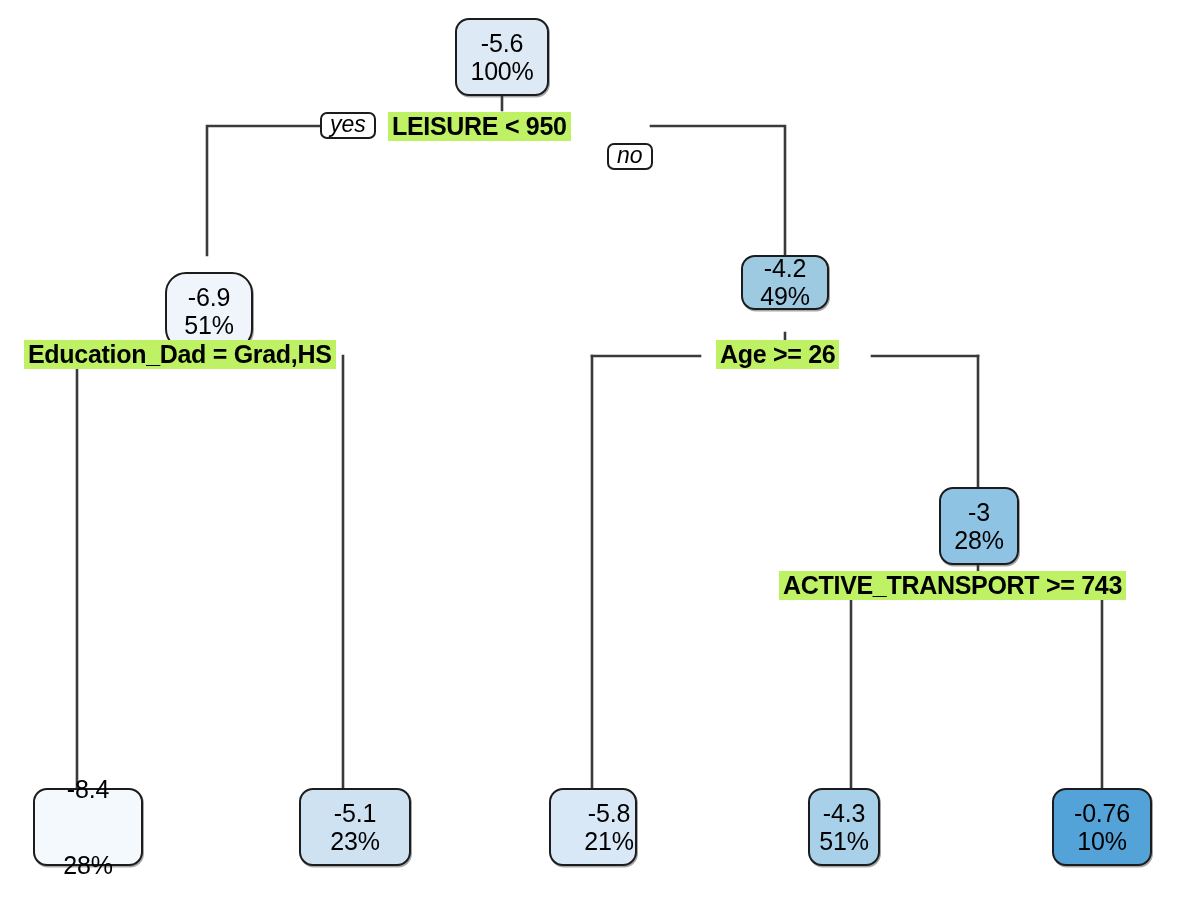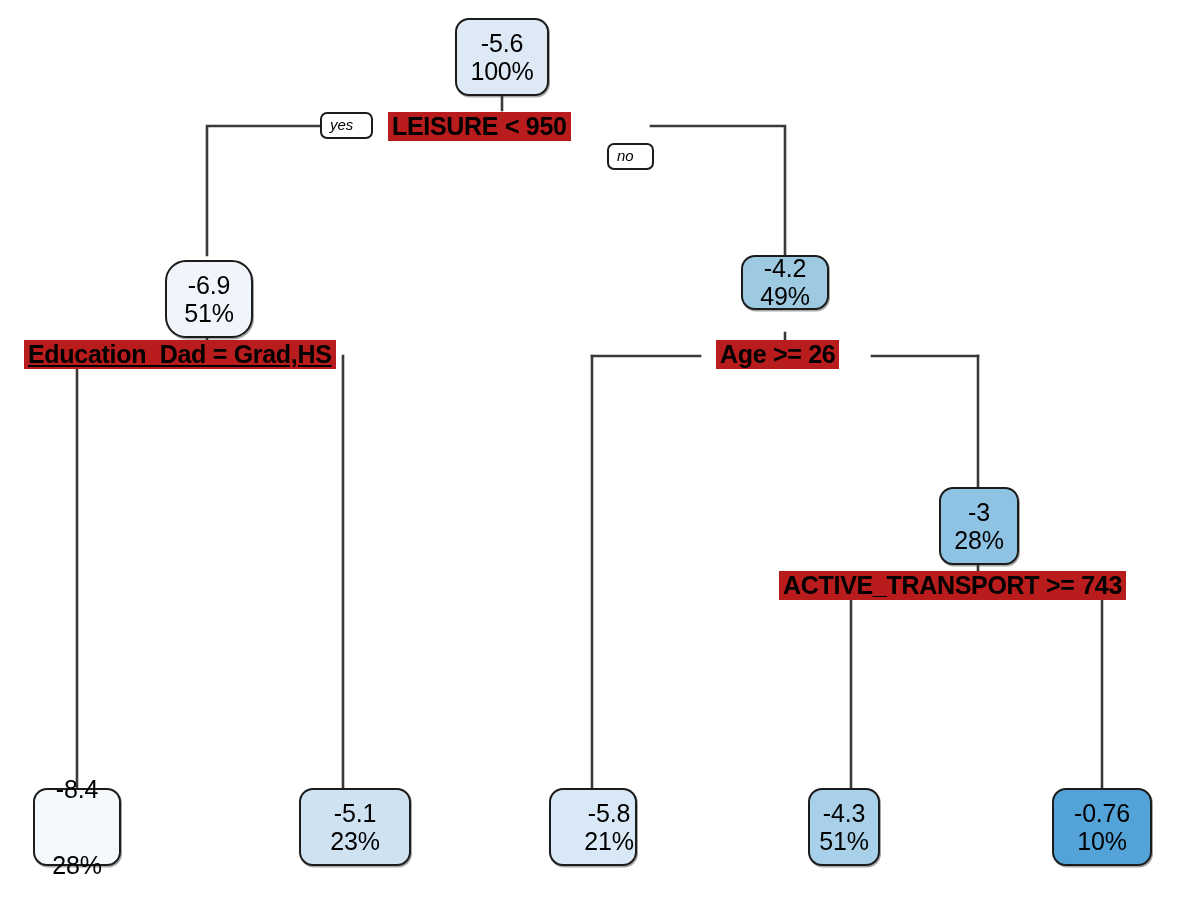--- a/index.html
+++ b/index.html
@@ -47,37 +47,37 @@
   .node .pct { display: block; margin-top: 3px; }
 
   .split-label {
     position: absolute;
     font-family: "Liberation Sans", sans-serif;
     font-weight: bold;
     font-size: 25px;
     color: #000000;
     white-space: nowrap;
     letter-spacing: -0.3px;
-    background: #b91c1c;
+    background: #bef264;
     padding: 0 4px;
   }
   .yesno {
     position: absolute;
     box-sizing: border-box;
     border: 2px solid #1c1c1c;
     border-radius: 7px;
     background: #ffffff;
     font-family: "Liberation Sans", sans-serif;
     font-style: italic;
-    font-size: 15px;
+    font-size: 23px;
     color: #000000;
     display: flex;
     align-items: center;
     justify-content: center;
-    padding: 1px 18px 3px 8px;
+    padding: 1px 8px 3px 8px;
     line-height: 1;
   }
 </style>
 </head>
 <body>
 
 <div id="tree-canvas">
 
   <svg id="edge-layer" viewBox="0 0 1200 901" xmlns="http://www.w3.org/2000/svg">
     <g fill="none" stroke="#3a3a3a" stroke-width="2.6" stroke-linecap="square" stroke-linejoin="miter">
@@ -106,31 +106,31 @@
       <path d="M 851,588 L 851,788"></path>
       <path d="M 1102,588 L 1102,788"></path>
     </g>
   </svg>
 
   <div class="node" style="left:455px; top:18px; width:94px; height:78px; background:#dde9f4;">
     <span class="val">-5.6</span>
     <span class="pct">100%</span>
   </div>
 
-  <div class="node" style="left:165px; top:260px; width:88px; height:78px; background:#eff5fb;border-radius:21px;">
+  <div class="node" style="left:165px; top:272px; width:88px; height:78px; background:#eff5fb;border-radius:21px;">
     <span class="val">-6.9</span>
     <span class="pct">51%</span>
   </div>
 
   <div class="node" style="left:741px; top:255px; width:88px; height:55px; background:#9ecae1;">
     <span class="val">-4.2</span>
     <span class="pct">49%</span>
   </div>
 
-  <div class="node" style="left:33px; top:788px; width:88px; height:78px; background:#f4f9fd;gap:48px;">
+  <div class="node" style="left:33px; top:788px; width:110px; height:78px; background:#f4f9fd;gap:48px;">
     <span class="val">-8.4</span>
     <span class="pct">28%</span>
   </div>
 
   <div class="node" style="left:299px; top:788px; width:112px; height:78px; background:#cfe2f2;">
     <span class="val">-5.1</span>
     <span class="pct">23%</span>
   </div>
 
   <div class="node" style="left:549px; top:788px; width:88px; height:78px; background:#d9e8f6;padding-left:32px;">
@@ -158,21 +158,21 @@
   </div>
 
   <div class="yesno" style="left:320px; top:112px; height:27px;">
     <span>yes</span>
   </div>
 
   <div class="yesno" style="left:607px; top:112px; height:27px;margin-top:31px;">
     <span>no</span>
   </div>
 
-  <div class="split-label" style="left:24px; top:340px;text-decoration:underline;">
+  <div class="split-label" style="left:24px; top:340px;">
     <span>Education_Dad = Grad,HS</span>
   </div>
 
   <div class="split-label" style="left:716px; top:340px;">
     <span>Age &gt;= 26</span>
   </div>
 
   <div class="split-label" style="left:779px; top:571px;">
     <span>ACTIVE_TRANSPORT &gt;= 743</span>
   </div>

